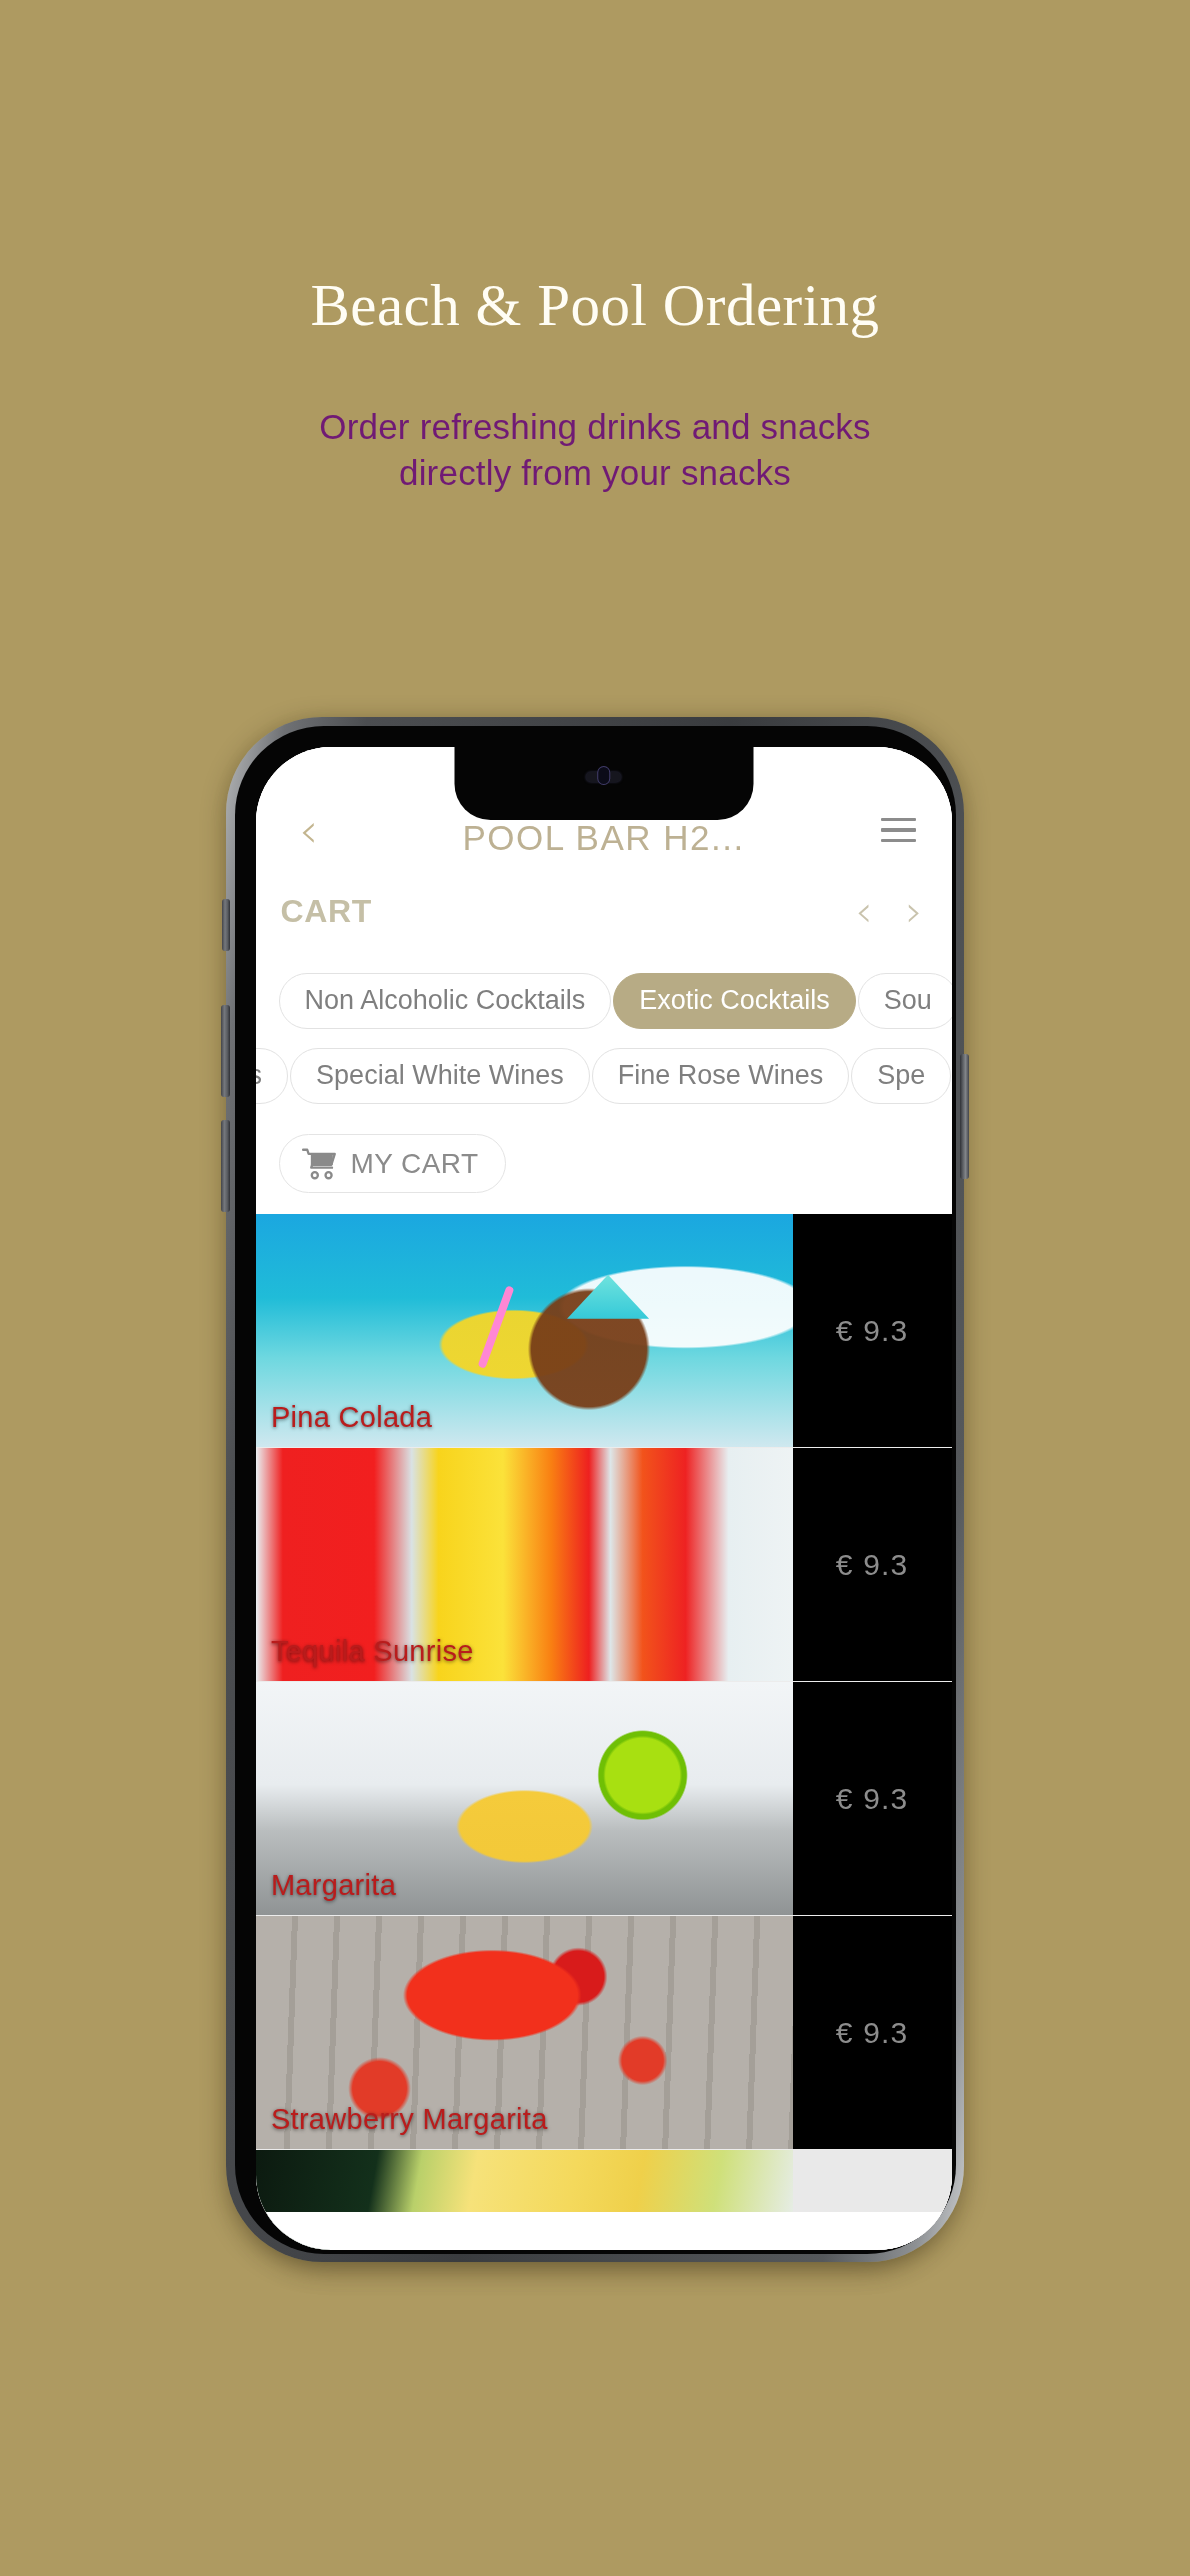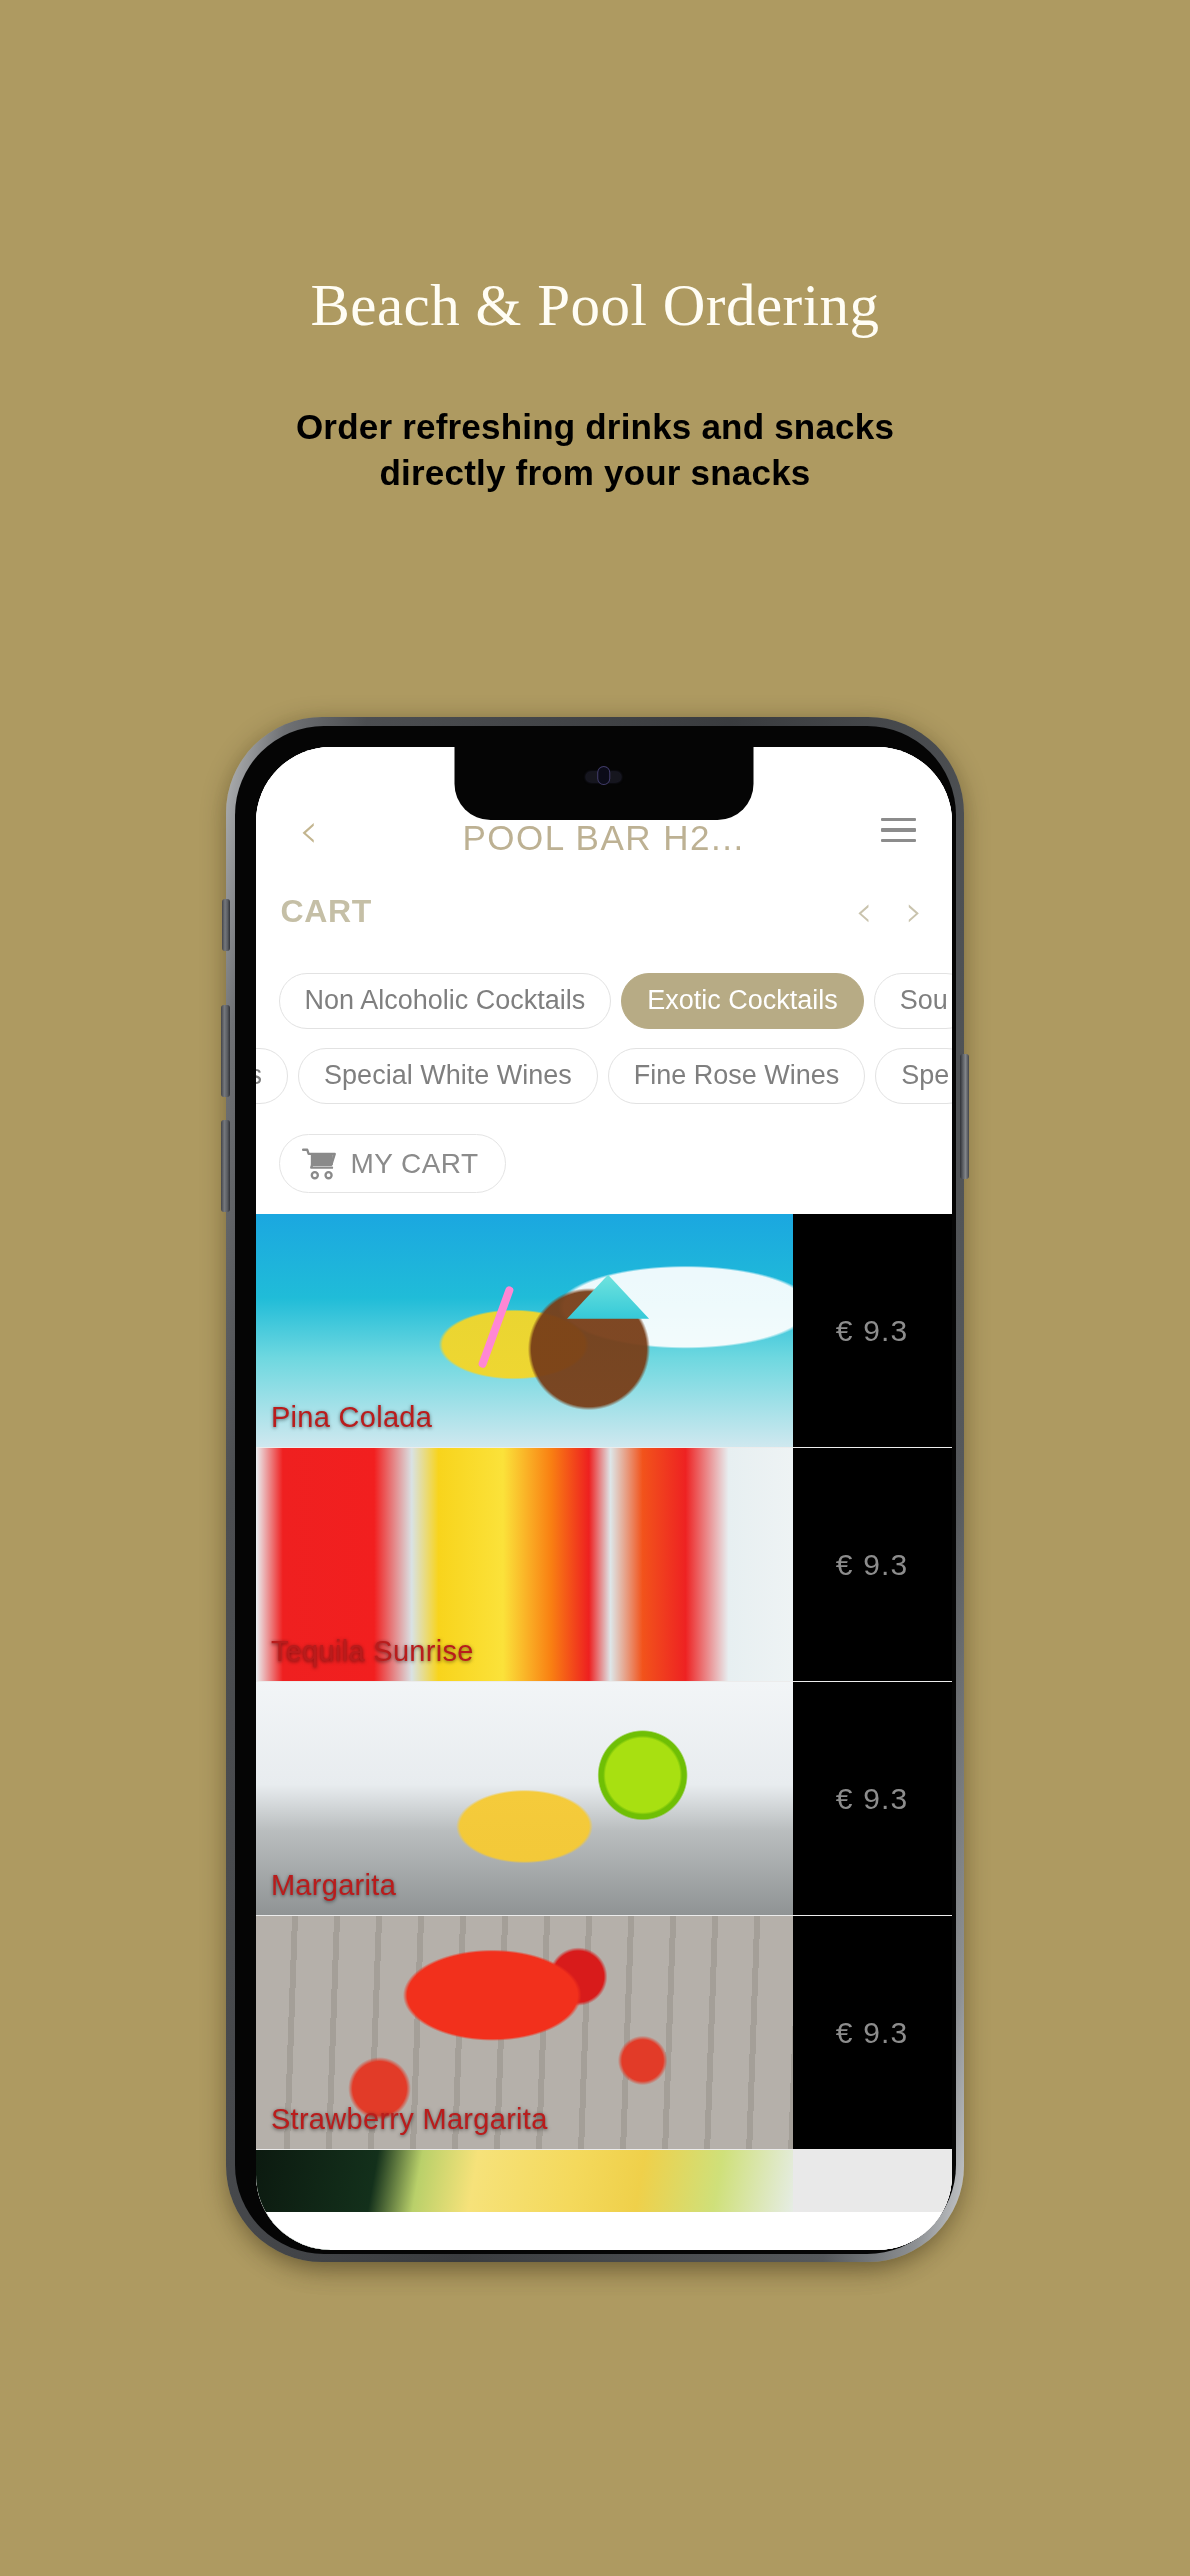--- a/index.html
+++ b/index.html
@@ -28,22 +28,22 @@
     font-size:59px;
     font-weight:400;
     letter-spacing:0.5px;
     color:#fffdf4;
     line-height:1;
   }
   .hero-sub {
     margin-top:69px;
     font-family:"Liberation Sans", sans-serif;
     font-size:35px;
-    font-weight:700;
-    color:#000000;
+    font-weight:400;
+    color:#701a75;
     line-height:1.32;
     letter-spacing:0.2px;
   }
 
   
   .device-wrap {
     position:absolute;
     left:226px; top:717px;
     width:738px; height:604px;
   }
@@ -205,21 +205,21 @@
 
   .chips-band {
     flex:0 0 auto;
     padding:7.7px 0 0 0;
     background:#fff;
     overflow:hidden;
   }
   .chips-row {
     display:flex;
     align-items:center;
-    gap:10px;
+    gap:2px;
     height:75px;
     white-space:nowrap;
   }
   .chips-row.r1 { padding-left:23px; }
   .chips-row.r2 { padding-left:-9.6px; margin-left:-33px; }
   .chip {
     flex:0 0 auto;
     height:56px;
     padding:0 25px;
     border-radius:31px;

